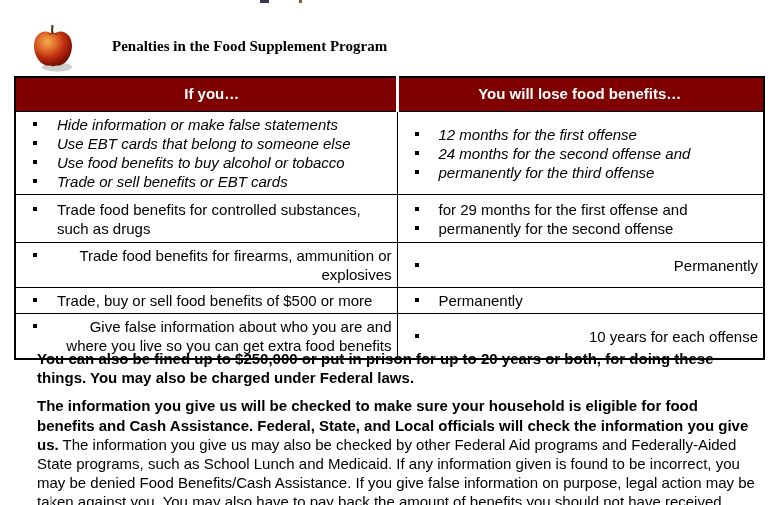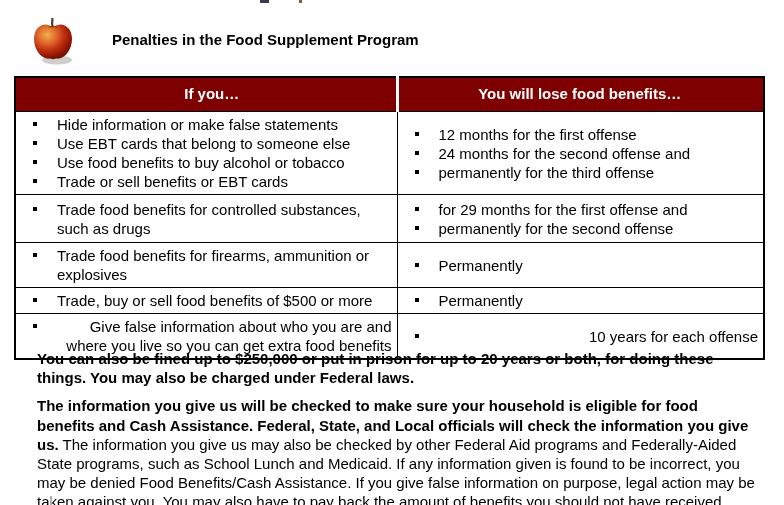--- a/index.html
+++ b/index.html
@@ -13,21 +13,21 @@
     width:784px;height:505px;position:relative;overflow:hidden;
     background:#ffffff;color:var(--text);
     font-family:"Liberation Sans", sans-serif;
   }
   
   .top-artifact{position:absolute;top:0;height:3px;}
   .artifact-a{left:260px;width:9px;background:#3a3a4a;}
   .artifact-b{left:299px;width:3px;background:#8a5a2a;}
   .bottom-stem{position:absolute;left:50px;top:496px;width:2px;height:9px;background:#b0b0b0;}
 
-  .doc-header{position:absolute;left:0;top:0;width:668px;height:70px;}
+  .doc-header{position:absolute;left:0;top:7px;width:668px;height:70px;font-family:Liberation Serif, serif;}
   .apple{position:absolute;left:31px;top:14px;}
   .page-title{
     position:absolute;left:112px;top:31px;
     font-size:15px;font-weight:bold;white-space:nowrap;
   }
 
   table.penalties{
     position:absolute;left:14px;top:76px;width:749px;
     border-collapse:collapse;table-layout:fixed;
     font-size:15px;
@@ -40,23 +40,23 @@
     font-weight:bold;font-size:15px;text-align:center;
     height:27px;padding:2px 6px 4px 18px;
     border:1px solid var(--border);
   }
   th.th-right{border-left:3px solid #ffffff;padding-left:4px;}
   td{
     border:1px solid var(--border);
     vertical-align:middle;
     padding:3px 5px 3px 17px;
   }
-  tbody tr.r1{height:80px;}
+  tbody tr.r1{height:80px;font-style:italic;}
   tbody tr.r2{height:48px;}
-  tbody tr.r3{height:37px;}
+  tbody tr.r3{height:37px;text-align:right;}
   tbody tr.r4{height:20px;}
   tbody tr.r5{height:39px;text-align:right;}
 
   .bullet{display:flex;line-height:19px;}
   .bullet .mark{flex:0 0 24px;padding-top:7px;}
   .bullet .mark::before{content:"";display:block;width:4px;height:4px;background:#000;}
   .bullet .bt{flex:1 1 auto;}
 
   .paragraphs{
     position:absolute;left:29px;top:341px;width:738px;

